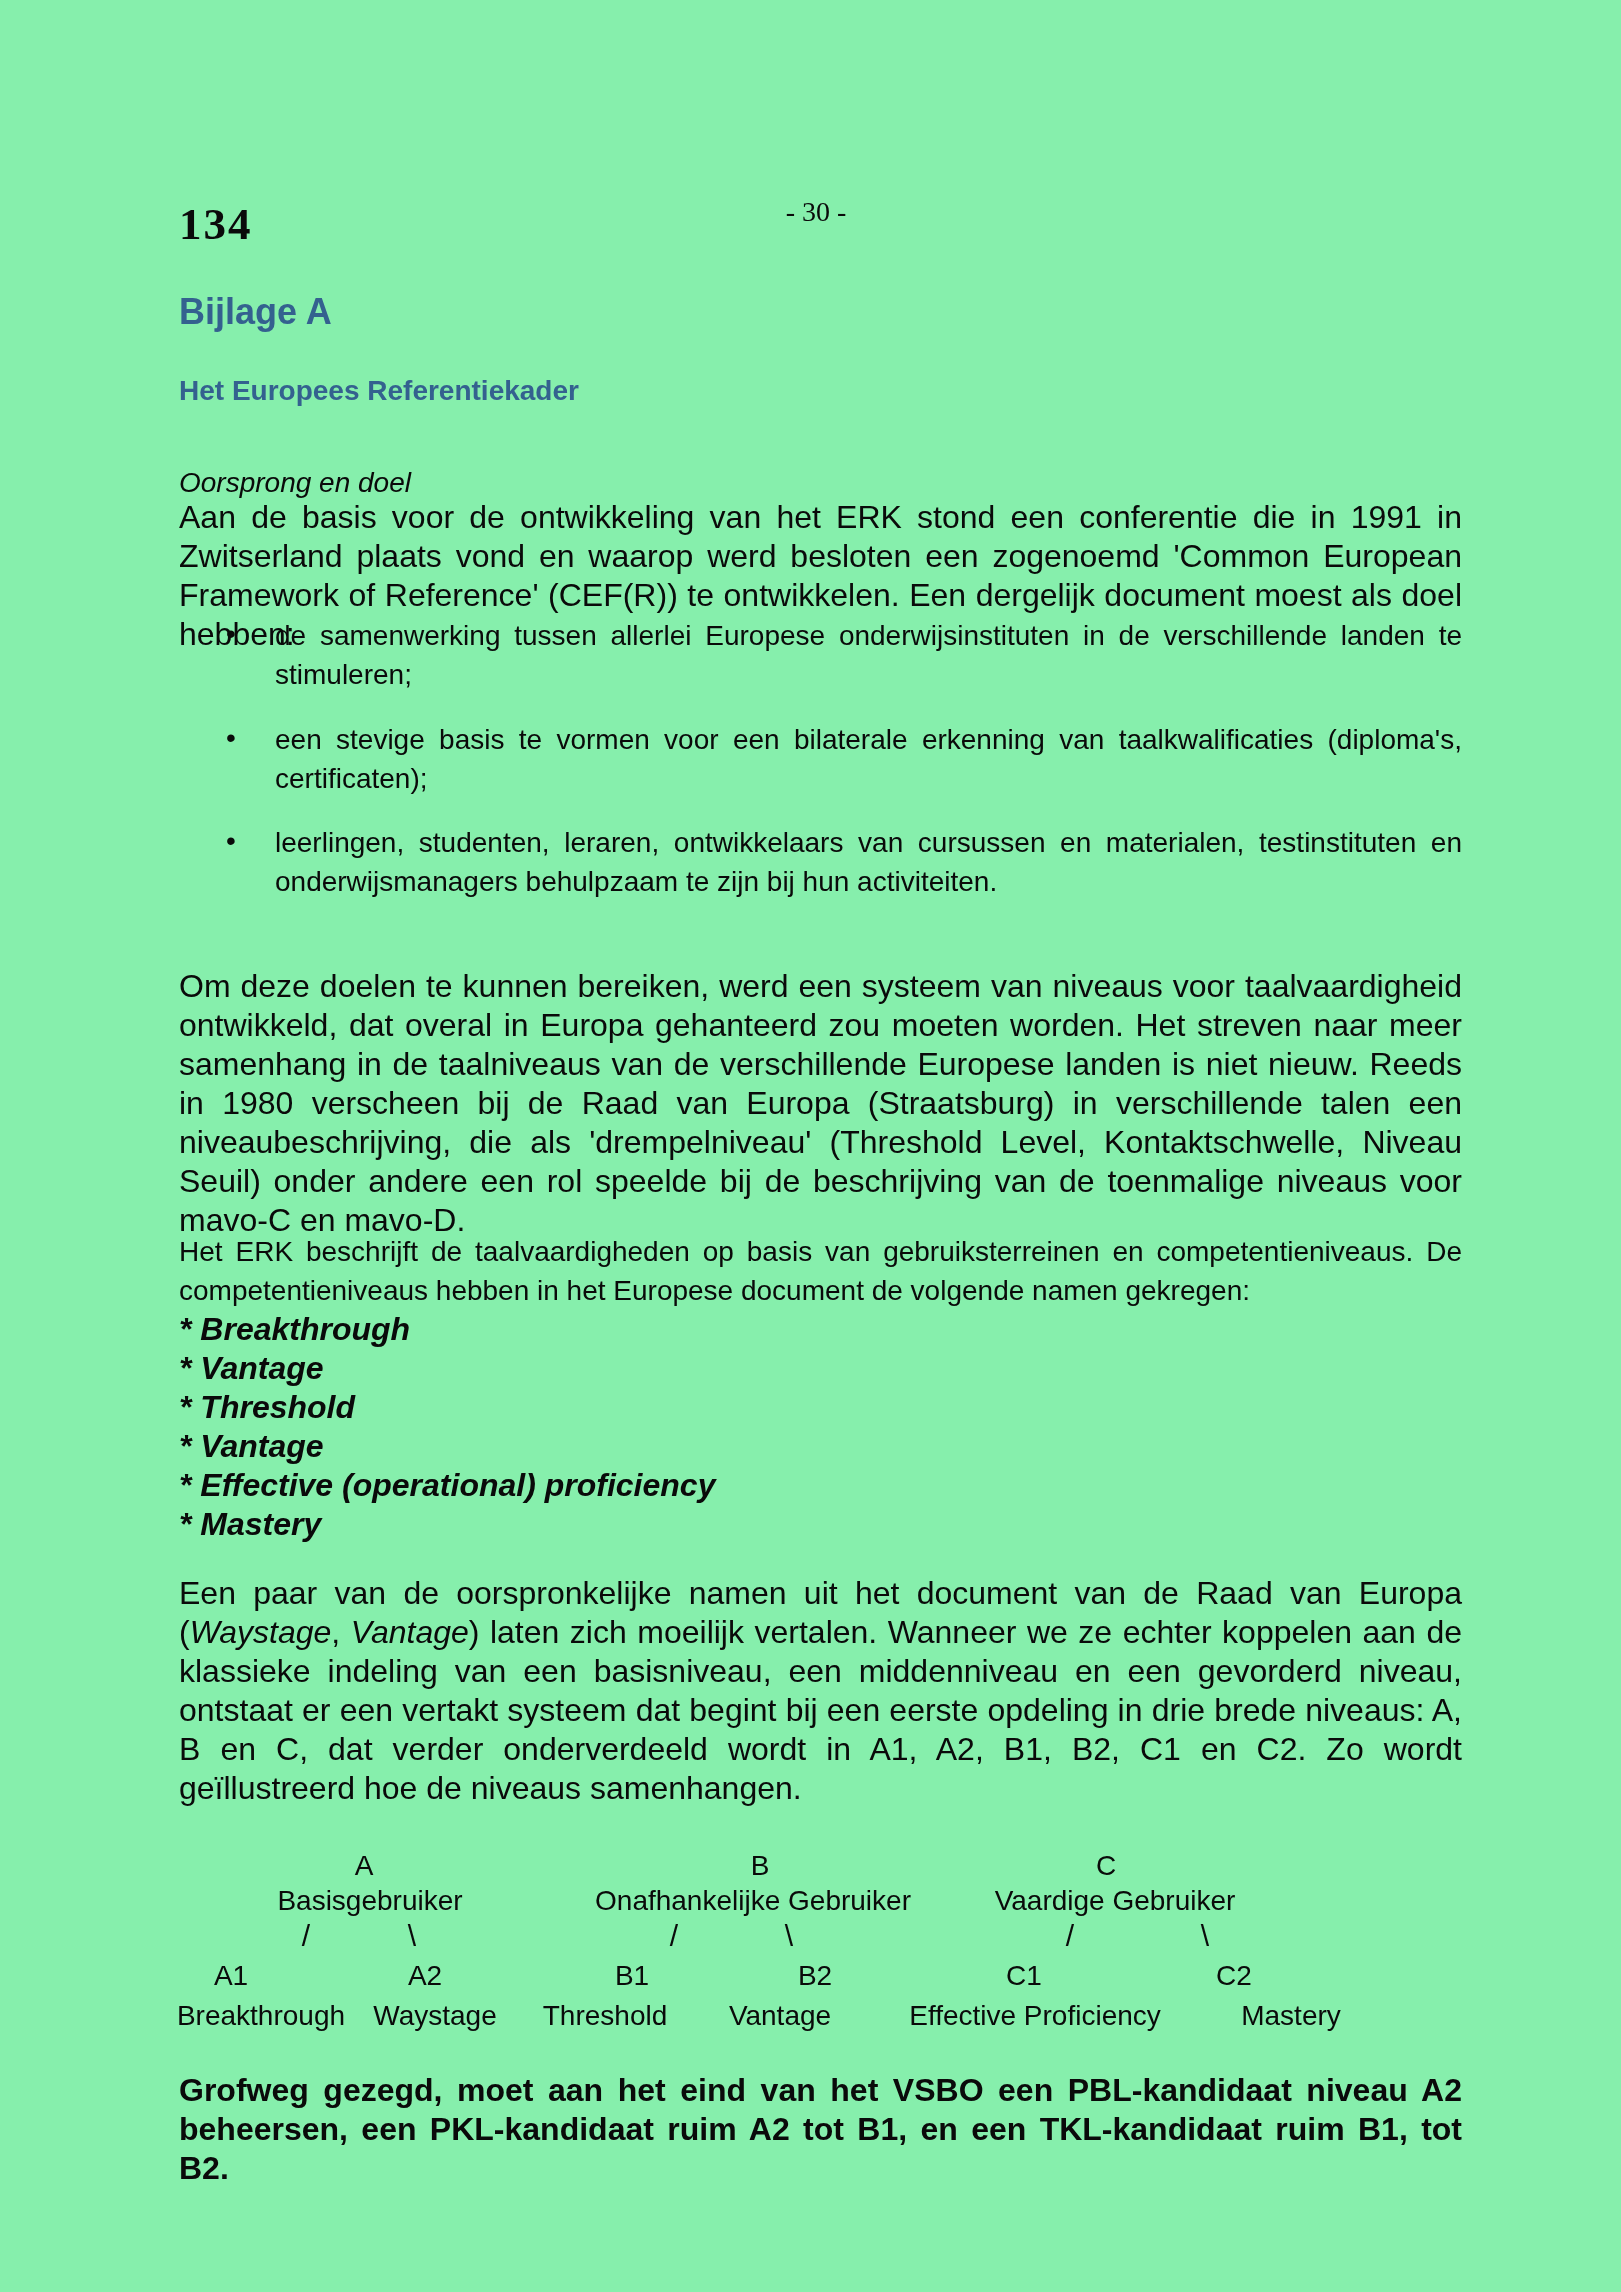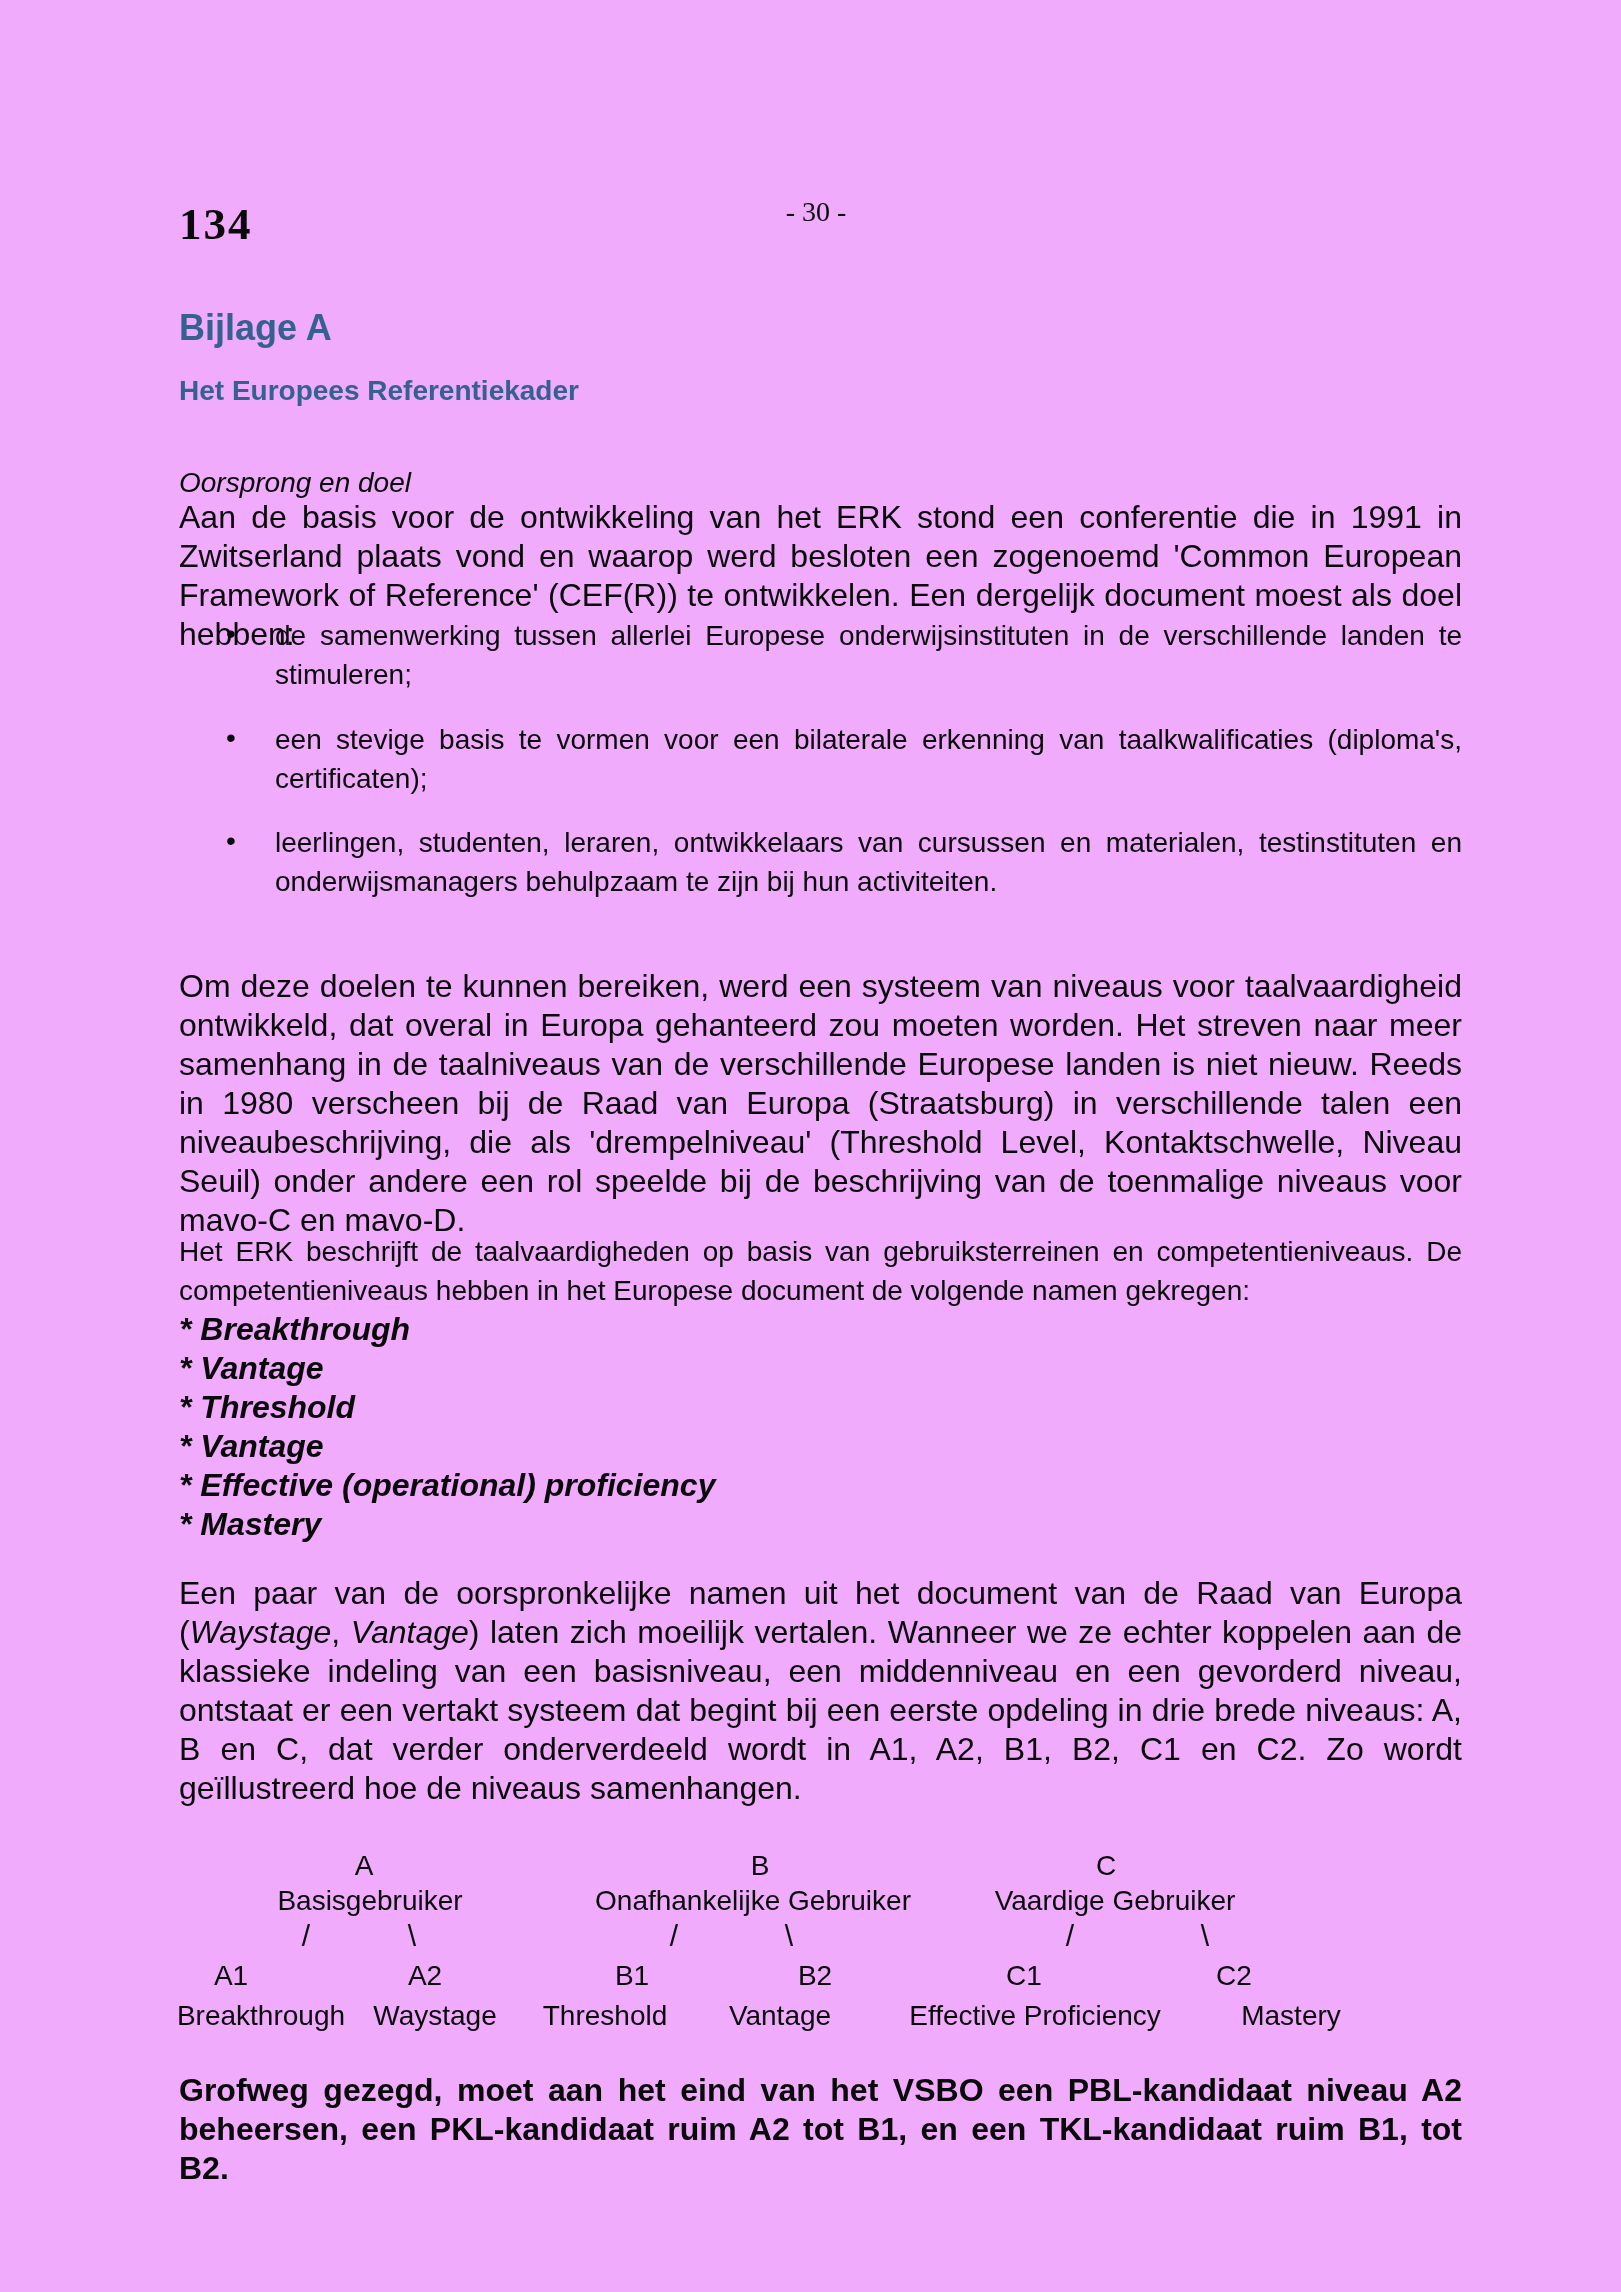--- a/index.html
+++ b/index.html
@@ -1,29 +1,29 @@
 <!DOCTYPE html>
 <html><head>
 <meta charset="utf-8">
 <style>
   html,body{margin:0;padding:0;background:#ffffff;}
   .page{
-    position:relative;width:1621px;height:2293px;background:#f0abfc;
+    position:relative;width:1621px;height:2293px;background:#86efac;
     font-family:"Liberation Sans","DejaVu Sans",sans-serif;color:#0a0a0a;overflow:hidden;
   }
   .pnum{
     position:absolute;left:179px;top:200px;
     font-family:"Liberation Serif","DejaVu Serif",serif;font-weight:700;font-size:45px;line-height:1.1;
     letter-spacing:2px;
   }
   .folio{
     position:absolute;left:718px;top:197px;width:196px;text-align:center;
     font-family:"Liberation Serif","DejaVu Serif",serif;font-size:28px;line-height:1.1;
   }
-  .h-appendix{position:absolute;left:179px;top:307px;margin:0;font-size:36px;font-weight:700;color:#34618f;}
+  .h-appendix{position:absolute;left:179px;top:291px;margin:0;font-size:36px;font-weight:700;color:#34618f;}
   .h-title{position:absolute;left:179px;top:375px;margin:0;font-size:28px;font-weight:700;color:#34618f;}
   .subhead{position:absolute;left:179px;top:465px;font-size:28px;font-style:italic;line-height:35px;}
   .body{
     position:absolute;left:179px;width:1283px;margin:0;
     font-size:32px;line-height:39px;text-align:justify;
   }
   .para-intro{top:498px;}
   .bullets{position:absolute;left:179px;top:616px;width:1283px;}
   .bullet-item{position:relative;padding-left:96px;margin-bottom:25.5px;font-size:28px;line-height:39px;text-align:justify;}
   .dot{position:absolute;left:47px;top:-2px;}

